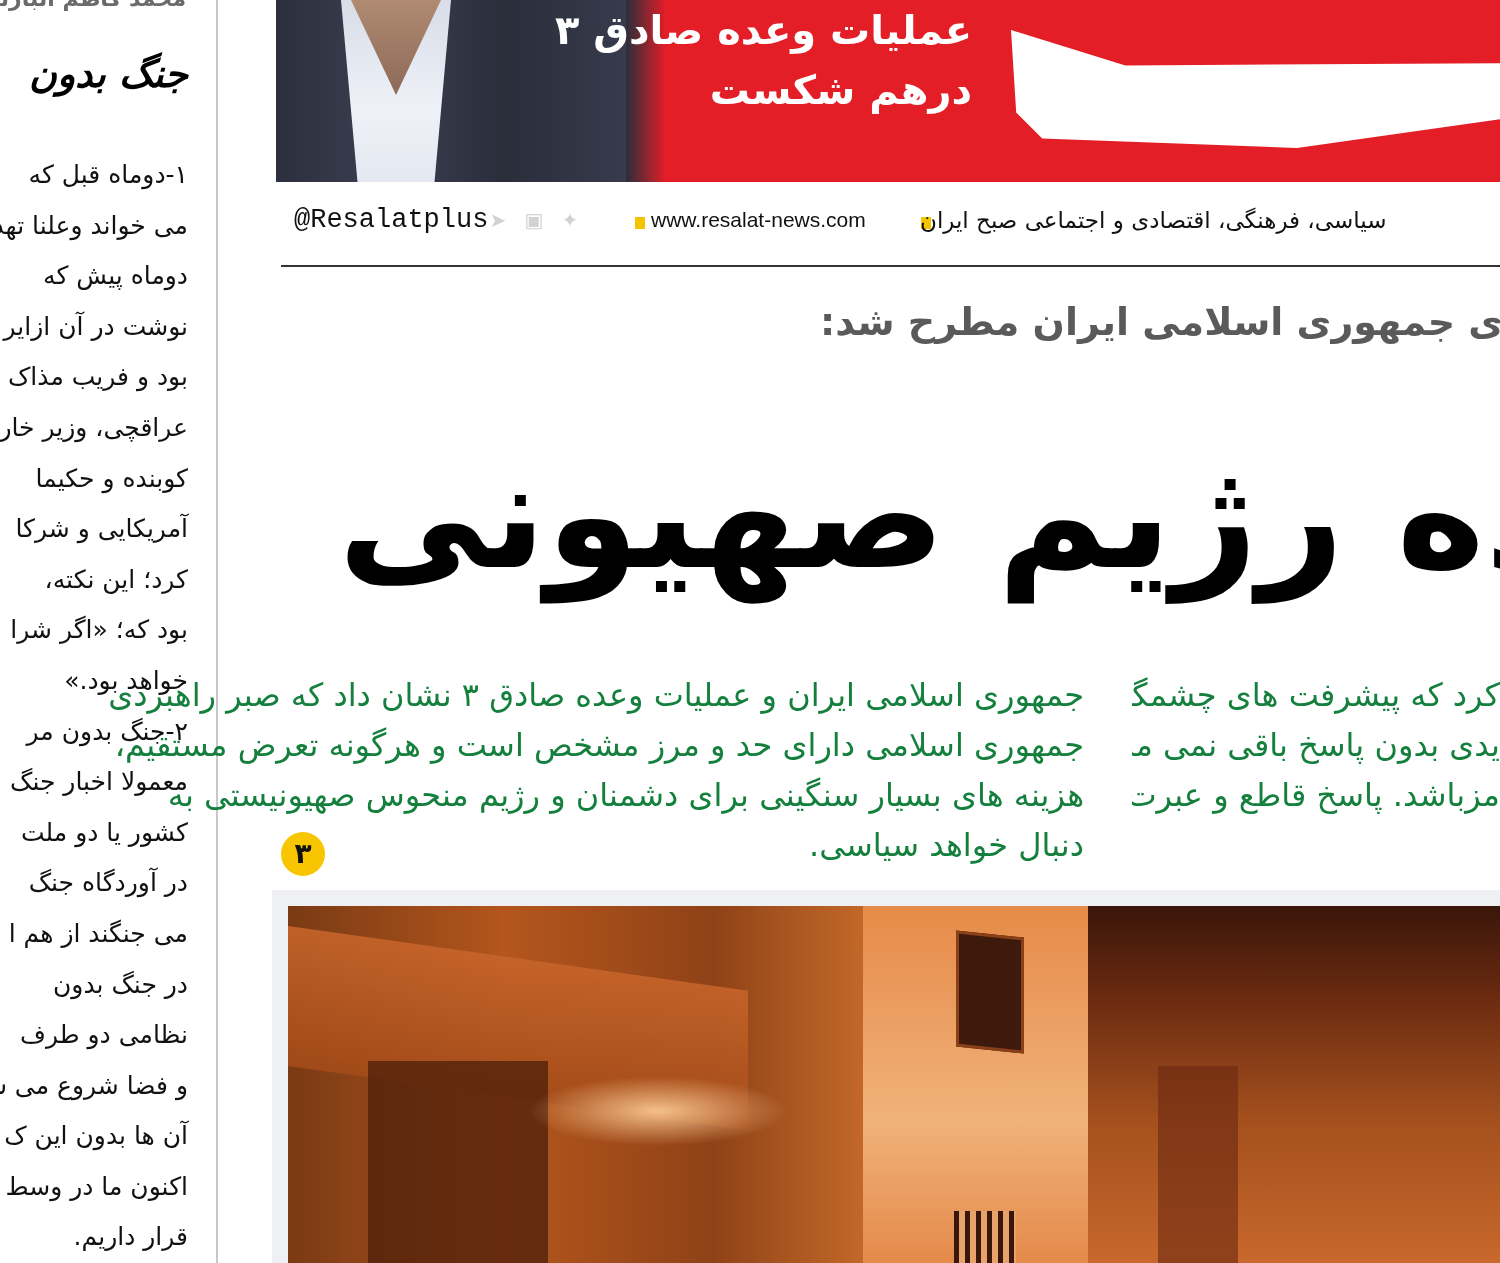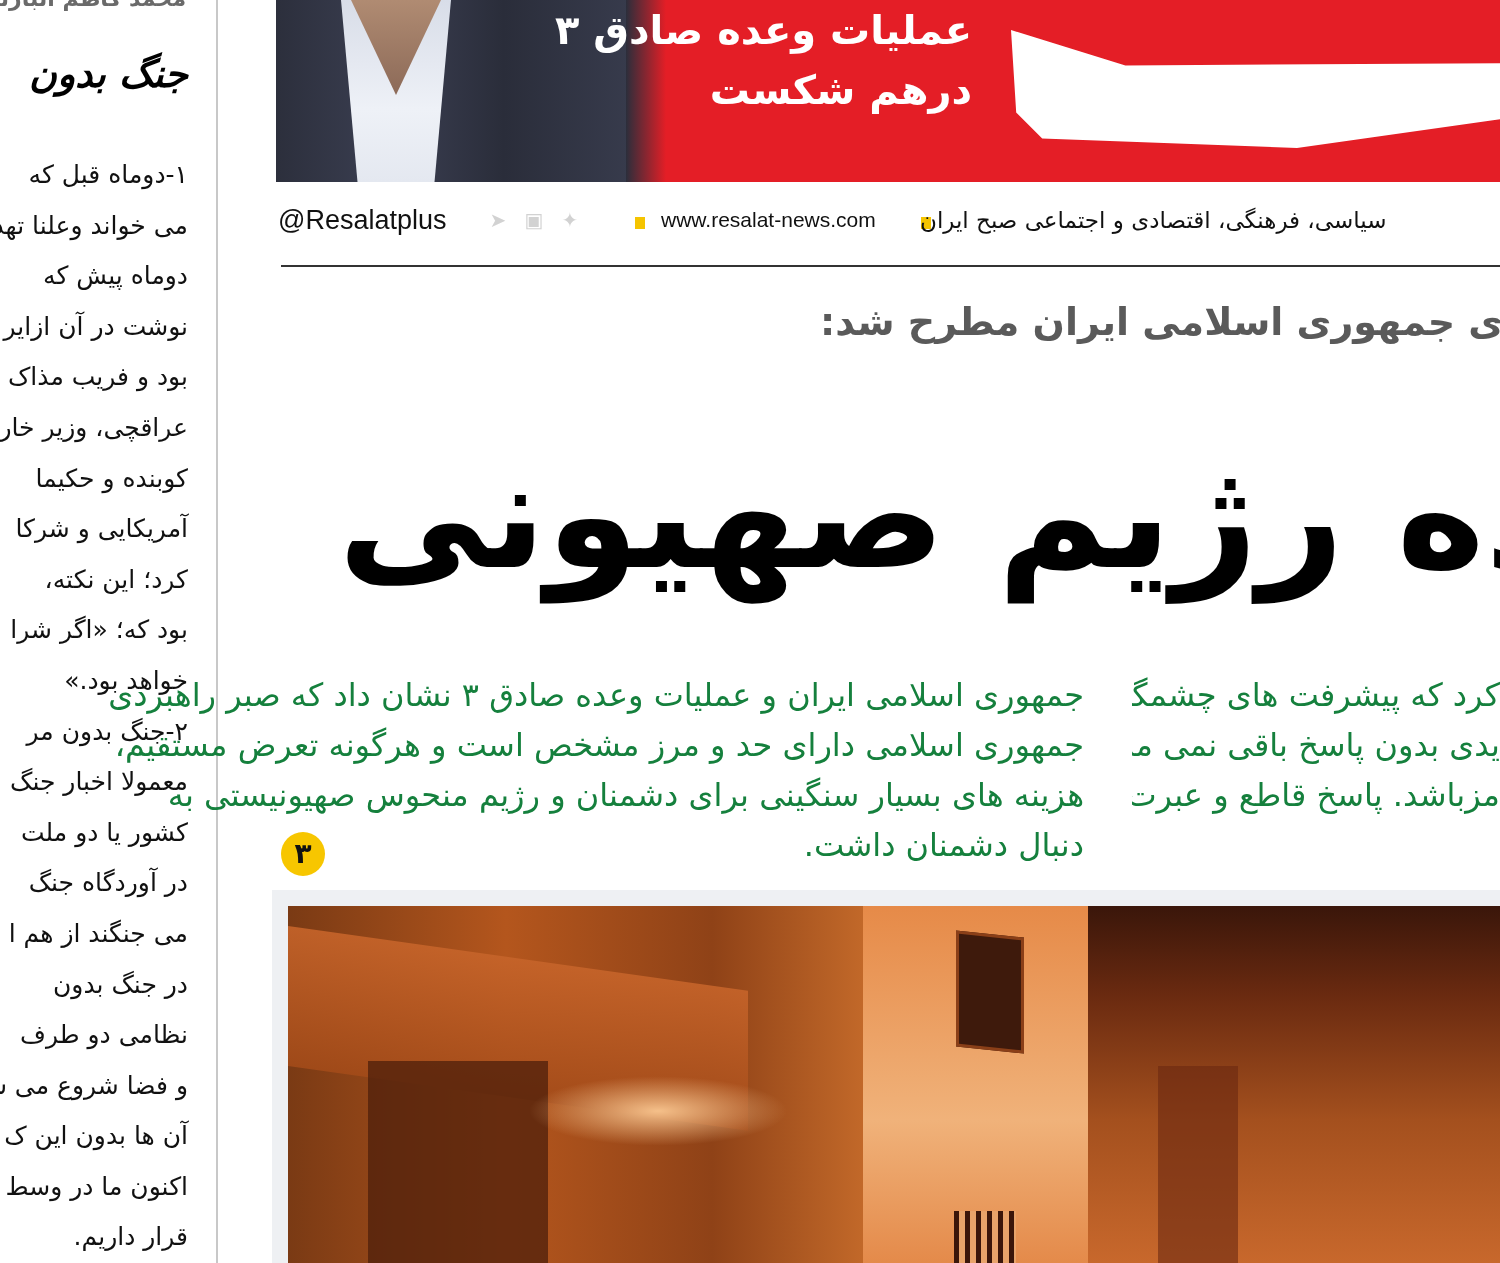--- a/index.html
+++ b/index.html
@@ -66,28 +66,28 @@
       background: #ffffff;
       border-radius: 0 0 0 60px / 0 0 0 50px;
       clip-path: polygon(0 0, 22% 30%, 100% 28%, 100% 72%, 55% 100%, 6% 92%, 1% 70%);
     }
 
     
     .info-bar {
       position: absolute; left: 276px; top: 200px; width: 1224px; height: 40px;
     }
     .handle {
-      position: absolute; left: 2px; top: 0; font-family: Liberation Sans, sans-serif;
+      position: absolute; left: 18px; top: 0; font-family: Liberation Mono, monospace;
       font-size: 27px; color: #111; line-height: 40px; white-space: nowrap;
     }
     .social-icons { position: absolute; left: 210px; top: 8px; height: 26px; display: flex; gap: 12px; }
     .social-icons span { display: block; width: 24px; height: 24px; color: #d2d2d2; font-size: 20px; line-height: 24px; text-align: center; }
     .yellow-sq { position: absolute; width: 10px; height: 12px; background: #f5c400; }
     .website {
-      position: absolute; left: 385px; top: 0; font-family: "Liberation Sans", sans-serif;
+      position: absolute; left: 375px; top: 0; font-family: "Liberation Sans", sans-serif;
       font-size: 21px; line-height: 40px; color: #111; white-space: nowrap;
     }
     .tagline {
       position: absolute; left: 644px; top: 0; direction: rtl; font-size: 23px; line-height: 40px;
       color: #111; white-space: nowrap;
     }
     .hr-line { position: absolute; left: 281px; top: 265px; width: 1219px; height: 2px; background: #333; }
 
     
     .kicker {
@@ -195,21 +195,21 @@
 </div>
 <div class="hr-line"></div>
 
 <div class="kicker">ی های جمهوری اسلامی ایران مطرح شد:</div>
 <div class="main-headline">یده رژیم صهیونی</div>
 
 <div class="body-col col-a">
   <div class="line">جمهوری اسلامی ایران و عملیات وعده صادق ۳ نشان داد که صبر راهبردی</div>
   <div class="line">جمهوری اسلامی دارای حد و مرز مشخص است و هرگونه تعرض مستقیم،</div>
   <div class="line">هزینه های بسیار سنگینی برای دشمنان و رژیم منحوس صهیونیستی به</div>
-  <div class="line">دنبال دشمنان داشت.</div>
+  <div class="line">دنبال خواهد سیاسی.</div>
 </div>
 <div class="page-badge">۳</div>
 
 <div class="body-col col-b">
   <div class="line">کرد که پیشرفت های چشمگیر</div>
   <div class="line">یدی بدون پاسخ باقی نمی ماند</div>
   <div class="line">مزباشد. پاسخ قاطع و عبرت آموز</div>
 </div>
 
 <div class="photo-frame"></div>

